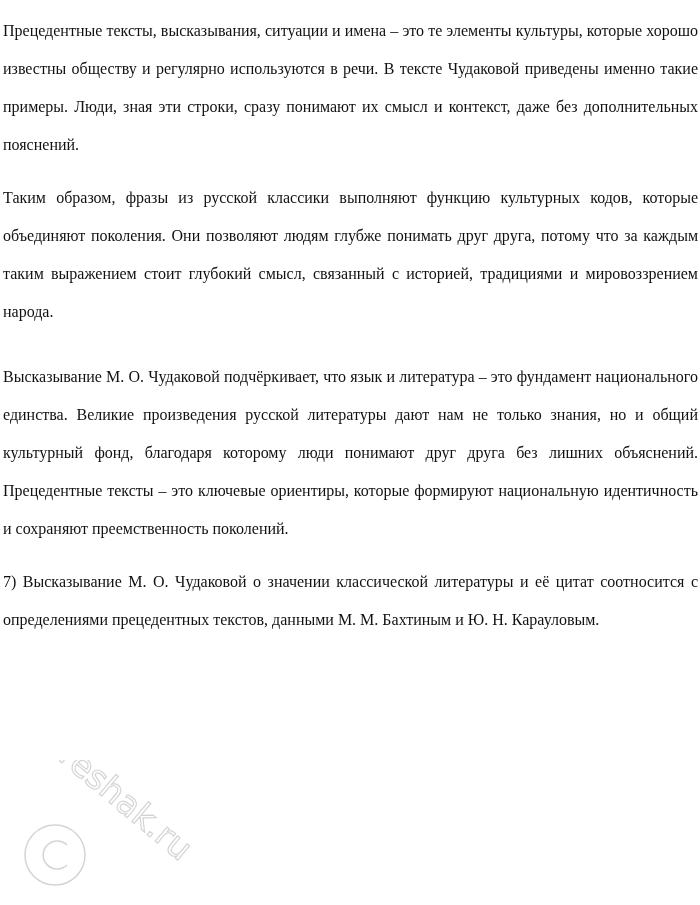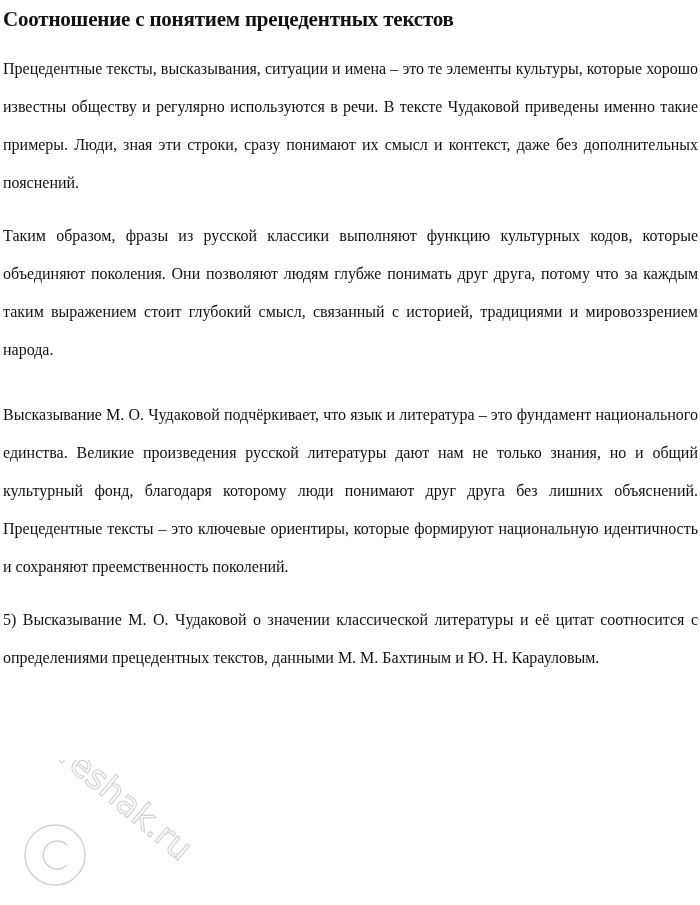--- a/index.html
+++ b/index.html
@@ -21,30 +21,29 @@
   .gap-sm { height: 12px; }
   .watermark {
     position: absolute; left: 15px; top: 760px; width: 180px; height: 140px;
     pointer-events: none; opacity: 0.28;
   }
 </style>
 </head>
 <body>
 
 <div class="page">
-  <h2>Соотношение с понятием прецедентных текстов</h2>
   <div class="gap-sm"></div>
   <p>Прецедентные тексты, высказывания, ситуации и имена – это те элементы культуры, которые хорошо известны обществу и регулярно используются в речи. В тексте Чудаковой приведены именно такие примеры. Люди, зная эти строки, сразу понимают их смысл и контекст, даже без дополнительных пояснений.</p>
   <div class="gap"></div>
   <p>Таким образом, фразы из русской классики выполняют функцию культурных кодов, которые объединяют поколения. Они позволяют людям глубже понимать друг друга, потому что за каждым таким выражением стоит глубокий смысл, связанный с историей, традициями и мировоззрением народа.</p>
   <div class="gap"></div>
   <div class="gap-sm"></div>
   <p>Высказывание М. О. Чудаковой подчёркивает, что язык и литература – это фундамент национального единства. Великие произведения русской литературы дают нам не только знания, но и общий культурный фонд, благодаря которому люди понимают друг друга без лишних объяснений. Прецедентные тексты – это ключевые ориентиры, которые формируют национальную идентичность и сохраняют преемственность поколений.</p>
   <div class="gap"></div>
-  <p>5) Высказывание М. О. Чудаковой о значении классической литературы и её цитат соотносится с определениями прецедентных текстов, данными М. М. Бахтиным и Ю. Н. Карауловым.</p>
+  <p>7) Высказывание М. О. Чудаковой о значении классической литературы и её цитат соотносится с определениями прецедентных текстов, данными М. М. Бахтиным и Ю. Н. Карауловым.</p>
 </div>
 
 <svg class="watermark" viewBox="0 0 180 140">
   <g fill="none" stroke="#666" stroke-width="1.5">
     <circle cx="40" cy="95" r="30"></circle>
     <path d="M52 85 A14 14 0 1 0 52 105"></path>
   </g>
   <text x="20" y="20" font-size="34" fill="none" stroke="#666" stroke-width="1.2" font-family="DejaVu Sans, sans-serif" transform="rotate(40 60 40)">reshak.ru</text>
 </svg>
 

